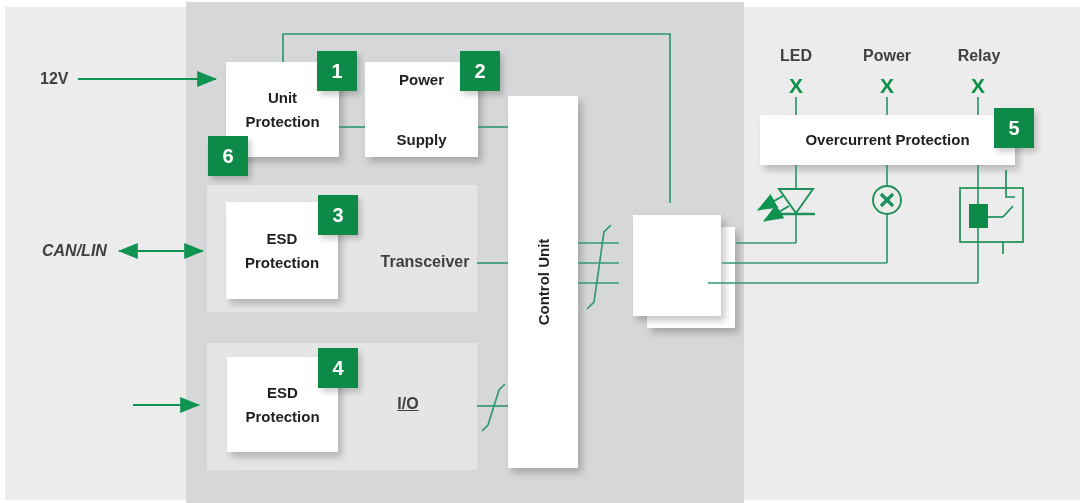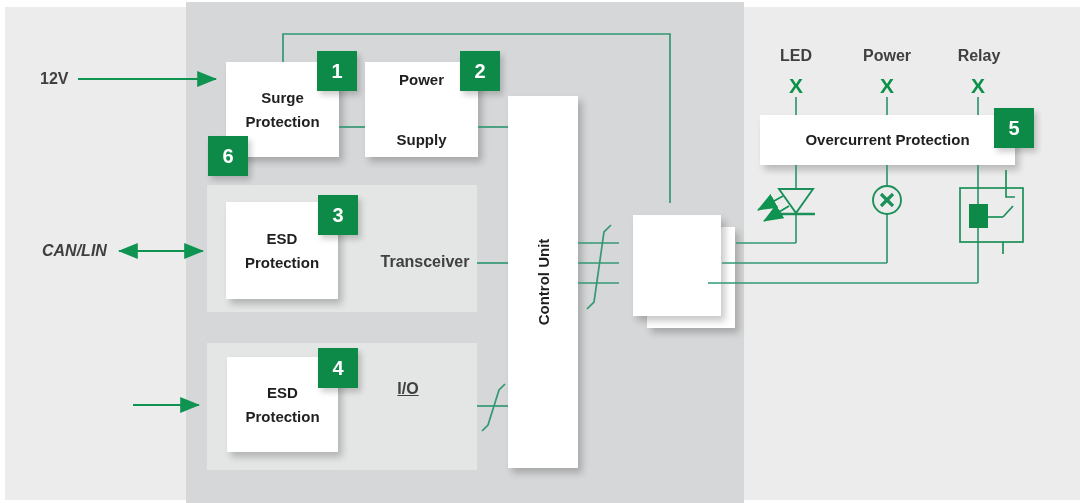--- a/index.html
+++ b/index.html
@@ -30,41 +30,41 @@
   <div class="panel"></div>
 
   <div class="group" style="left:207px;top:185px;width:270px;height:127px;"></div>
   <div class="group" style="left:207px;top:343px;width:270px;height:127px;"></div>
 
   <div class="lbl" style="left:40px;top:70px;text-align:right;">12V</div>
   <div class="lbl" style="left:42px;top:242px;font-style:italic;">CAN/LIN</div>
 
 
   <div class="box" style="left:226px;top:62px;width:113px;height:95px;">
-    <span>Surge</span>
+    <span>Unit</span>
     <span>Protection</span>
   </div>
 
   <div class="box" style="left:365px;top:62px;width:113px;height:95px;gap:36px;">
     <span>Power</span>
     <span>Supply</span>
   </div>
 
   <div class="box" style="left:226px;top:202px;width:112px;height:97px;">
     <span>ESD</span>
     <span>Protection</span>
   </div>
 
   <div class="box" style="left:227px;top:357px;width:111px;height:95px;">
     <span>ESD</span>
     <span>Protection</span>
   </div>
 
   <div class="lbl center" style="left:375px;top:253px;width:100px;">Transceiver</div>
-  <div class="lbl center" style="left:378px;top:380px;width:60px;text-decoration:underline;">I/O</div>
+  <div class="lbl center" style="left:378px;top:395px;width:60px;text-decoration:underline;">I/O</div>
 
   <div class="box" style="left:508px;top:96px;width:70px;height:372px;"></div>
   <div class="vtext">Control Unit</div>
 
   <div class="box" style="left:647px;top:227px;width:88px;height:101px;"></div>
   <div class="box" style="left:633px;top:215px;width:88px;height:101px;"></div>
 
   <div class="box" style="left:760px;top:115px;width:255px;height:50px;">
     <span>Overcurrent Protection</span>
   </div>

